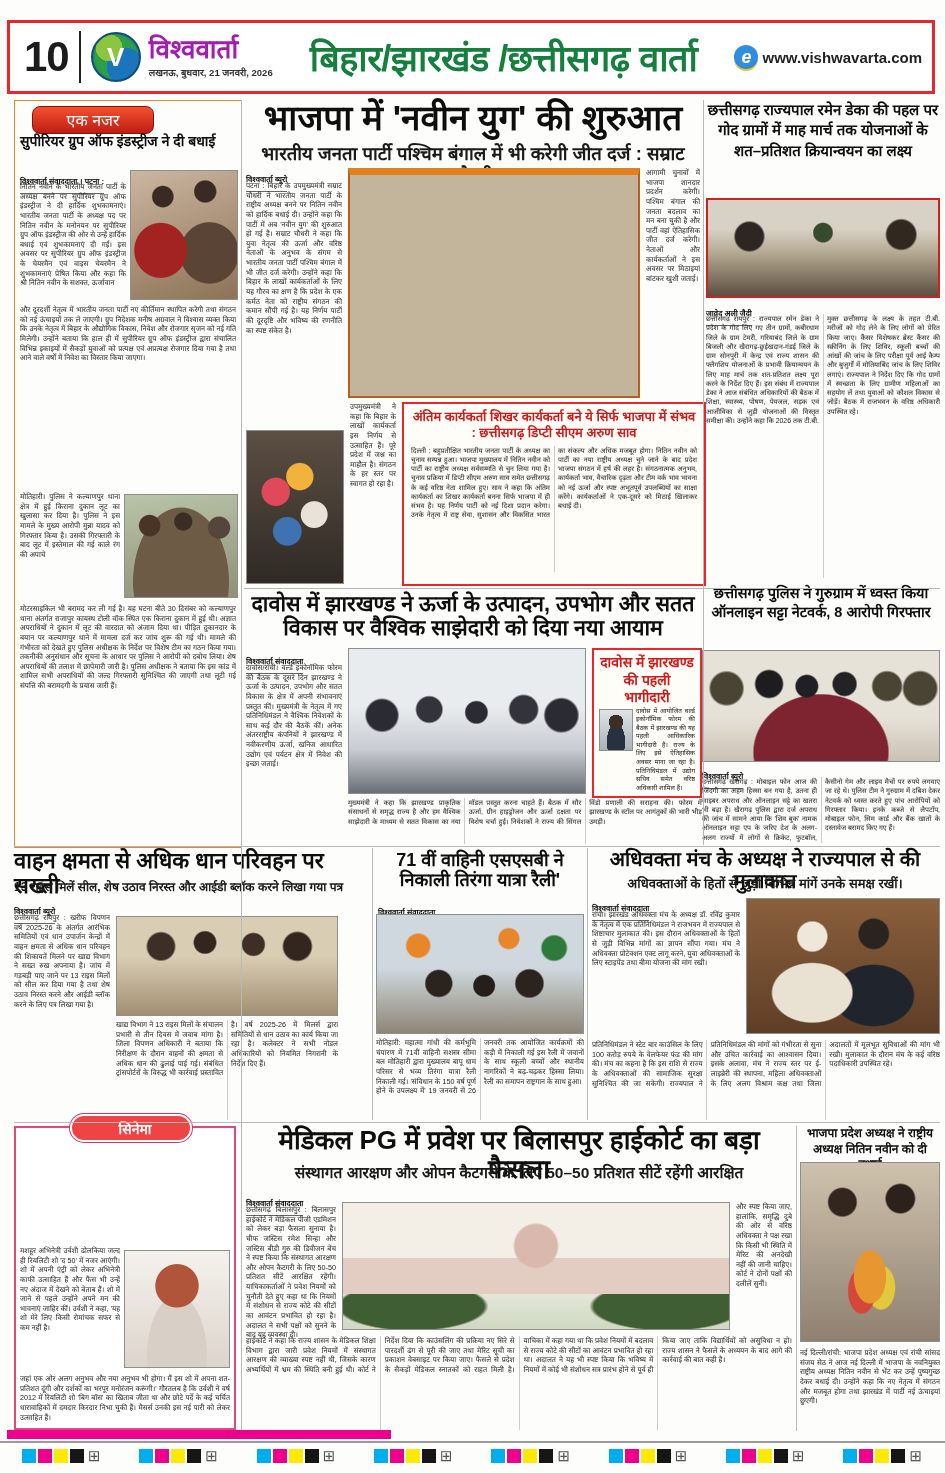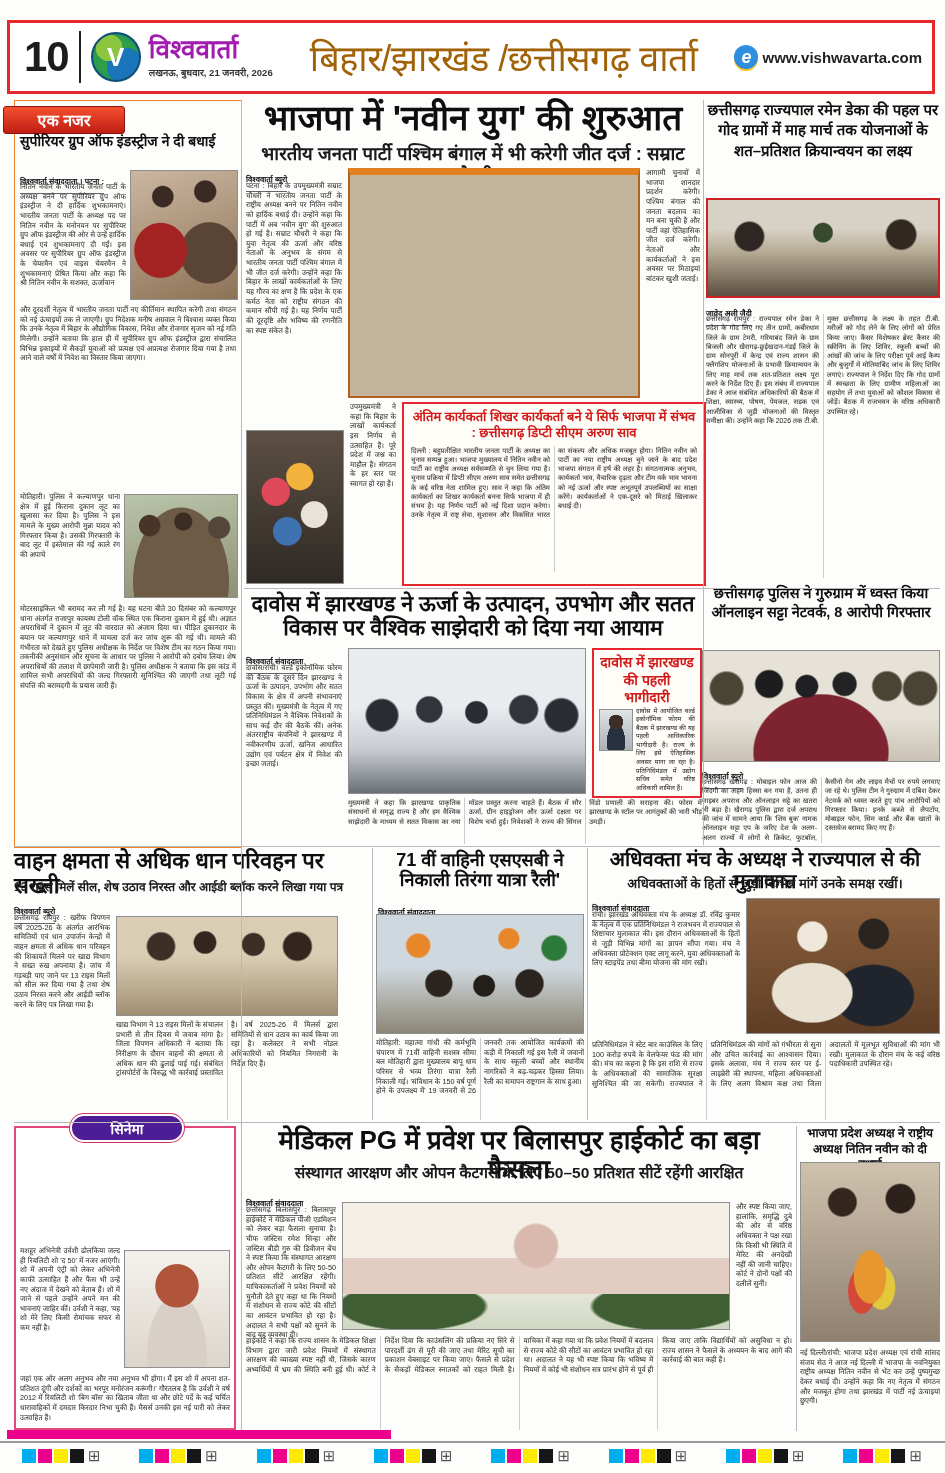--- a/index.html
+++ b/index.html
@@ -13,48 +13,48 @@
   .hdr-div{width:2px;height:52px;background:#222;margin-right:10px;}
   .logo{width:46px;height:46px;border-radius:50%;
         background:radial-gradient(circle at 35% 30%,#8cc63f 0 30%,transparent 31%),
                    radial-gradient(circle at 70% 70%,#1b75bb 0 40%,transparent 41%),
                    radial-gradient(circle,#2e9e49 0 60%,#146c94 100%);
         color:#fff;font-weight:bold;font-size:26px;display:flex;align-items:center;justify-content:center;
         border:2px solid #0e4e77;margin-right:8px;flex:0 0 auto;}
   .masthead{display:flex;flex-direction:column;line-height:1.05;}
   .masthead .mh-title{font-size:26px;font-weight:bold;color:#a21caf;}
   .masthead .mh-date{font-size:9.5px;font-weight:bold;color:#333;margin-top:4px;}
-  .section-title{flex:1;text-align:center;font-size:36px;font-weight:normal;color:#a16207;letter-spacing:-0.5px;}
+  .section-title{flex:1;text-align:center;font-size:36px;font-weight:bold;color:#15803d;letter-spacing:-0.5px;}
   .website{display:flex;align-items:center;font-size:15px;font-weight:bold;color:#222;}
   .e-icon{width:24px;height:24px;border-radius:50%;margin-right:4px;
           background:radial-gradient(circle at 50% 45%,#2f8fde 0 60%,#1565ad 100%);
           color:#fff;font-style:italic;font-weight:bold;font-size:18px;
           display:flex;align-items:center;justify-content:center;box-shadow:0 2px 0 #f6c21a;}
   
   .hl{font-weight:bold;color:#0e0e0e;line-height:1.12;}
   .center{text-align:center;}
   .sub{font-weight:bold;color:#1a1a1a;line-height:1.2;}
   .byline{font-size:7.8px;font-weight:bold;color:#111;border-bottom:1px solid #666;display:inline-block;padding-bottom:7px;}
   .body{font-size:7.2px;line-height:1.34;text-align:justify;color:#232323;overflow:hidden;word-break:break-word;}
   .cols2{column-count:2;column-gap:8px;column-rule:1px solid #ccc;}
   .cols3{column-count:3;column-gap:8px;column-rule:1px solid #ccc;}
   .cols4{column-count:4;column-gap:9px;column-rule:1px solid #ccc;}
   .vline{width:1px;background:#b9b9b9;}
   .hline{height:1px;background:#b9b9b9;}
   
   .eknazar-frame{top:100px;left:14px;width:226px;height:746px;border:1px solid #f0832a;}
-  .eknazar-label{top:106px;left:3px;width:120px;height:26px;background:linear-gradient(#f4502e,#c01d14);
-                 border:1px solid #8e120c;border-radius:3px;color:#fff;font-weight:bold;font-size:16px;
+  .eknazar-label{top:106px;left:32px;width:120px;height:26px;background:linear-gradient(#f4502e,#c01d14);
+                 border:1px solid #8e120c;border-radius:8px;color:#fff;font-weight:normal;font-size:16px;
                  display:flex;align-items:center;justify-content:center;}
   .redbox{border:2px solid #e8262d;background:#fffdf8;box-sizing:border-box;padding:5px 7px;}
   .redbox .bx-h{color:#d11a1a;font-weight:bold;text-align:center;line-height:1.25;}
   .cinema-box{top:1126px;left:14px;width:222px;height:304px;border:2px solid #e0487e;box-sizing:border-box;background:#fff;}
-  .cinema-pill{top:1114px;left:70px;width:110px;height:24px;background:#4c1d95;border:2px solid #fff;
+  .cinema-pill{top:1114px;left:70px;width:110px;height:24px;background:#ef4444;border:2px solid #fff;
                border-radius:14px;color:#fff;font-weight:bold;font-size:14px;
-               display:flex;align-items:center;justify-content:center;box-shadow:0 0 0 1px #d6336c;}
+               display:flex;align-items:center;justify-content:center;box-shadow:0 0 0 1px #d6336c;padding-left:8px;}
   .cinema-h{color:#d6336c;}
   .magenta-bar{top:1430px;left:7px;width:384px;height:9px;background:#ec008c;}
   
   .ph{position:absolute;overflow:hidden;border:1px solid #8f8f8f;box-sizing:border-box;}
   .ph-superior{background:
      radial-gradient(circle at 30% 20%,#3a2a23 0 8%,transparent 9%),
      radial-gradient(ellipse at 28% 62%,#a32323 0 24%,transparent 25%),
      radial-gradient(circle at 70% 16%,#3a2a23 0 8%,transparent 9%),
      radial-gradient(ellipse at 74% 64%,#5a4436 0 26%,transparent 27%),
      linear-gradient(160deg,#cbb6a0,#8d7256);}

